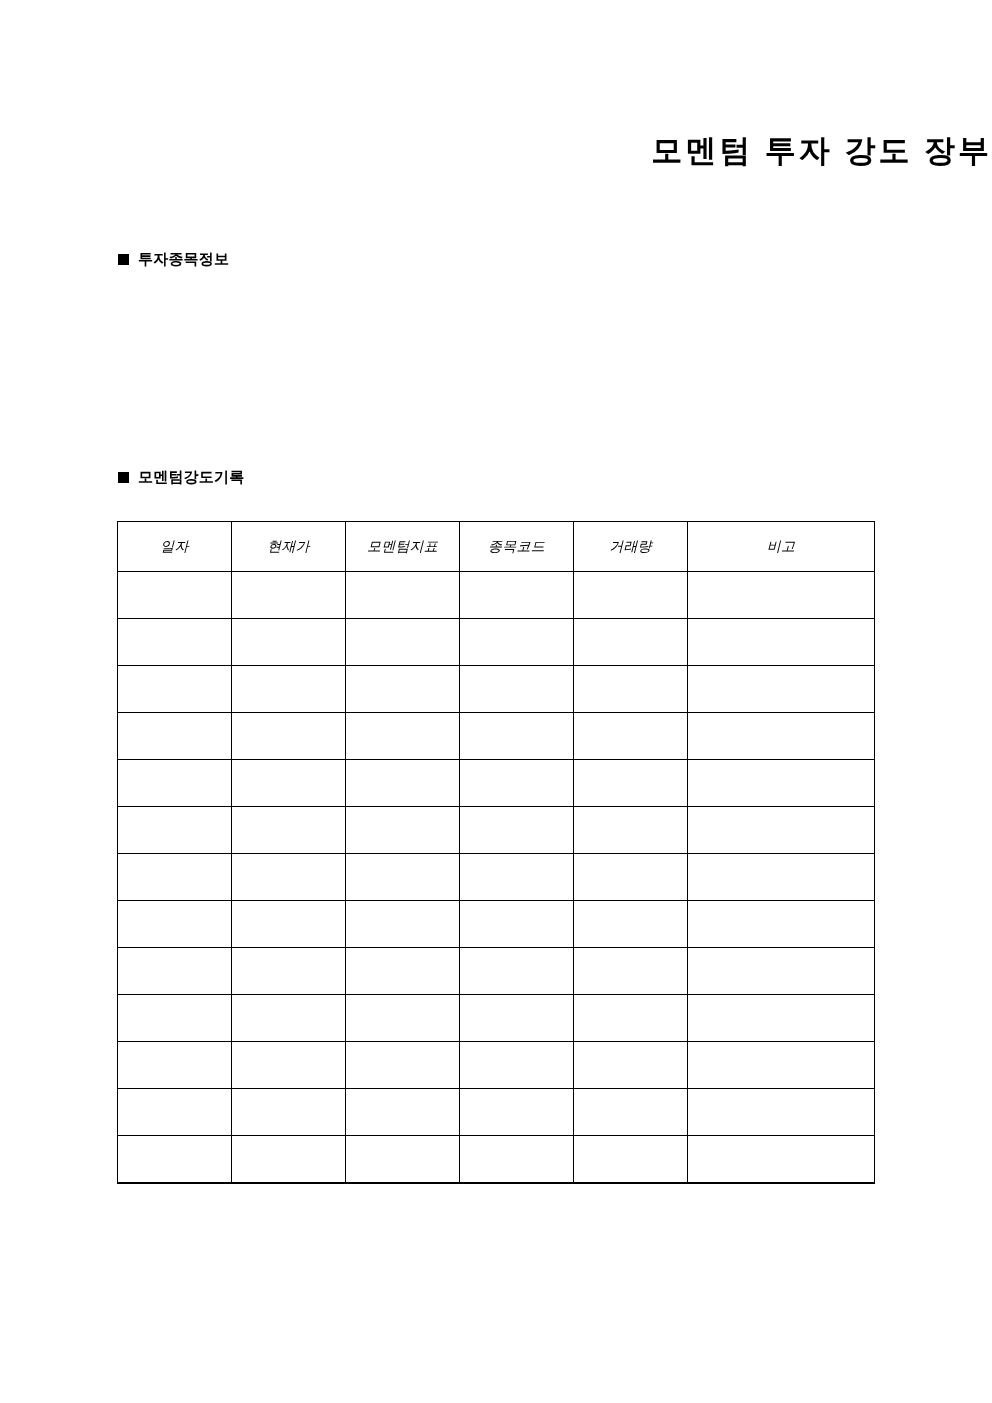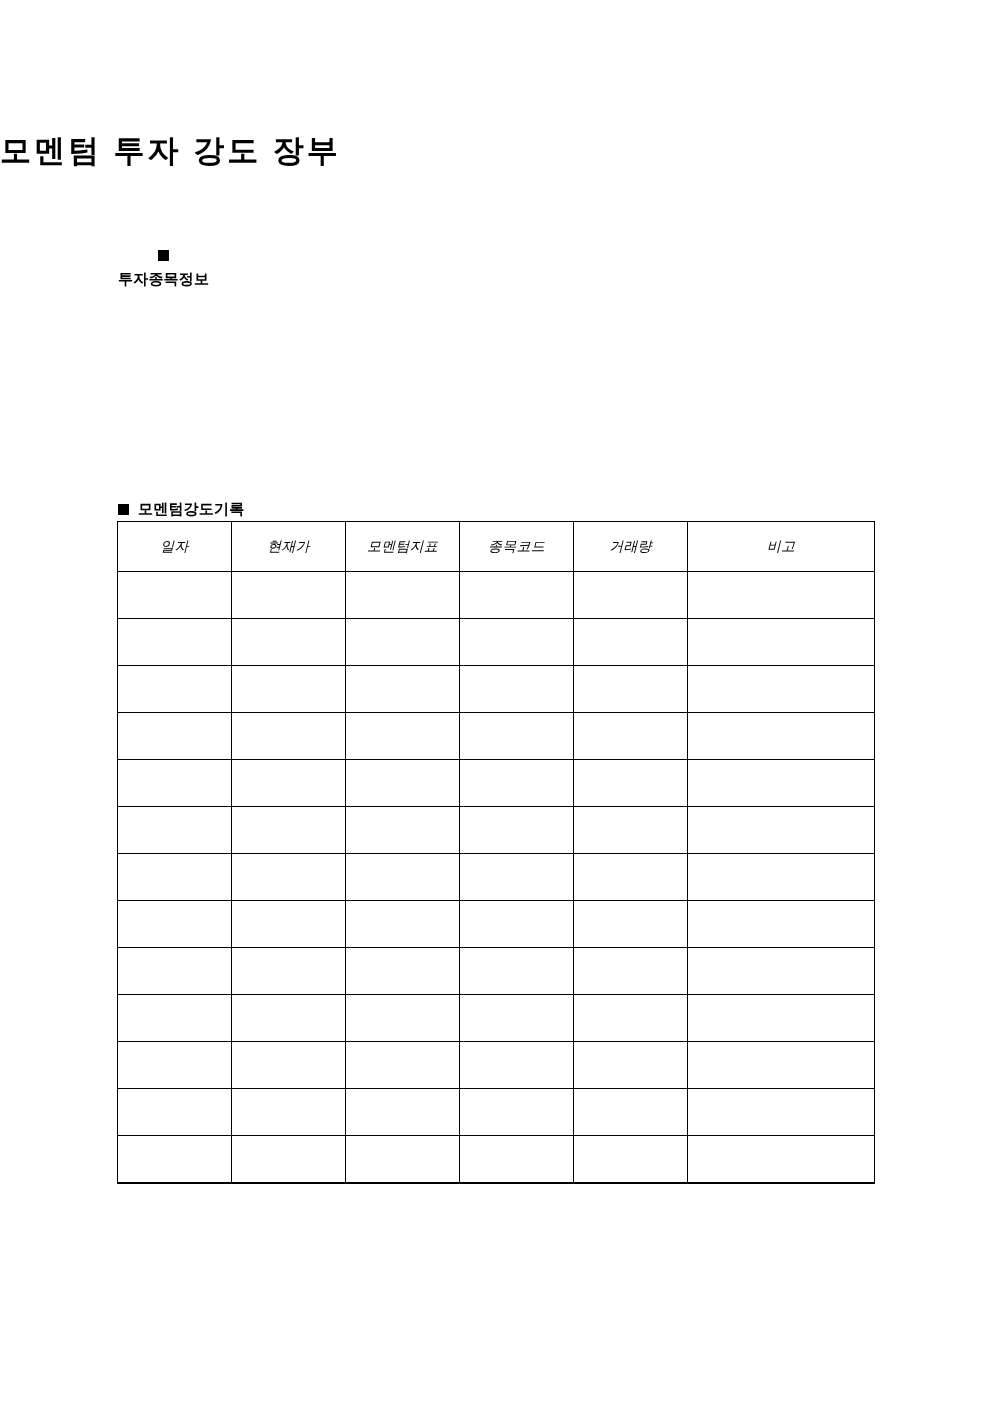--- a/index.html
+++ b/index.html
@@ -21,21 +21,21 @@
     position: relative;
     box-sizing: border-box;
   }
 
   
   .doc-title {
     position: absolute;
     left: 0;
     top: 131px;
     width: 992px;
-    text-align: left;
+    text-align: right;
     font-size: 31px;
     font-weight: bold;
     letter-spacing: 3px;
     line-height: 40px;
     white-space: pre;
   }
 
   
   .section-head {
     position: absolute;
@@ -47,22 +47,22 @@
     font-weight: bold;
     letter-spacing: 0.2px;
   }
   .section-head .bullet {
     display: inline-block;
     width: 11px;
     height: 11px;
     background: #000000;
     flex: 0 0 auto;
   }
-  #sec-info-head { top: 250px; flex-direction: column; }
-  #sec-record-head { top: 500px; }
+  #sec-info-head { top: 250px; }
+  #sec-record-head { top: 468px; }
 
   
   table.doc-table {
     position: absolute;
     border-collapse: collapse;
     table-layout: fixed;
     font-size: 14px;
   }
   table.doc-table td,
   table.doc-table th {

